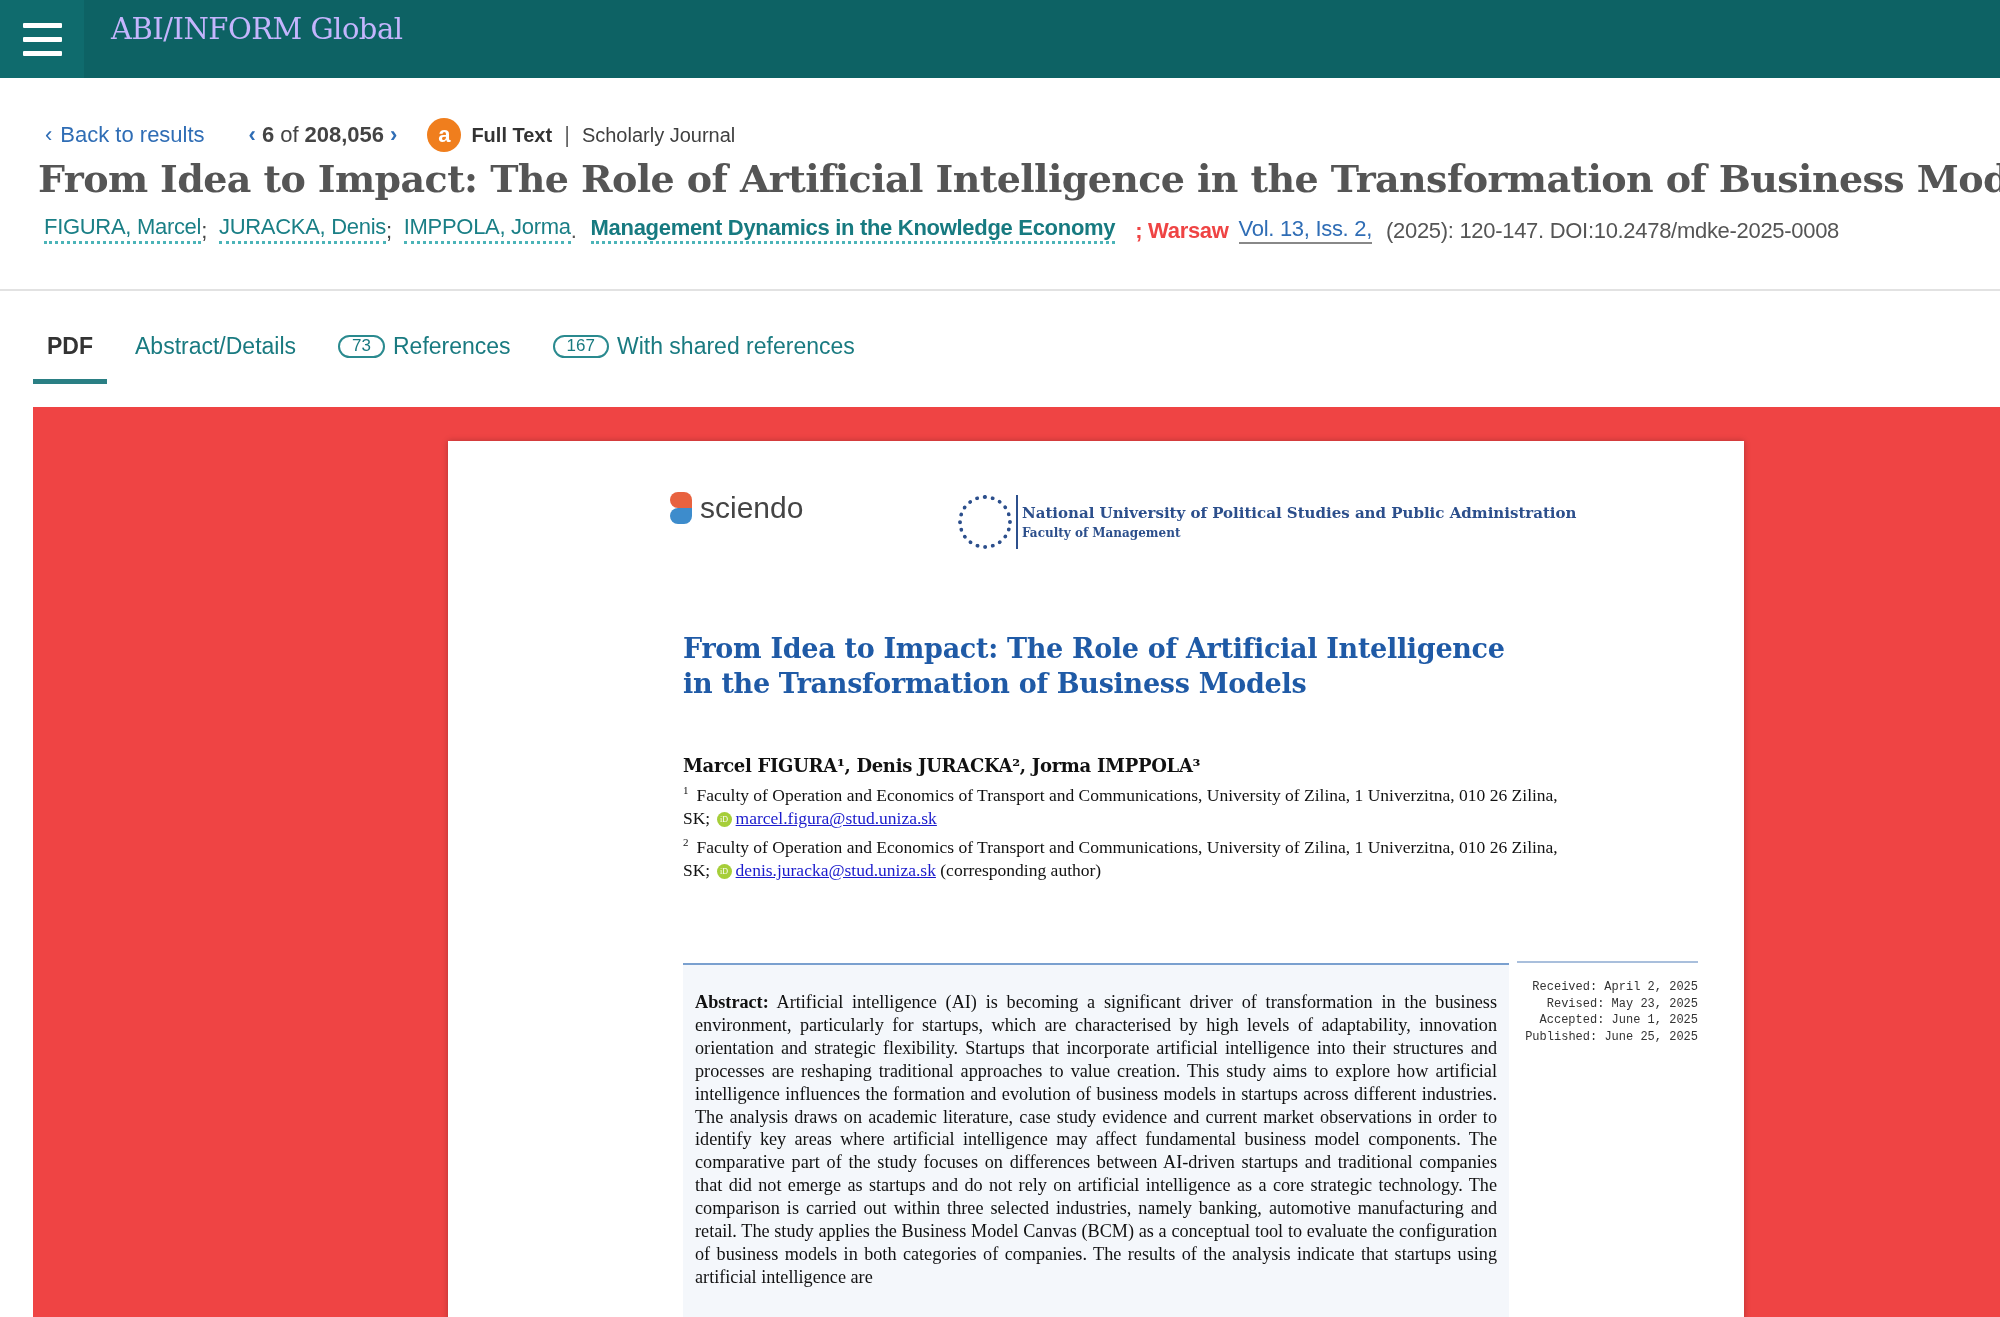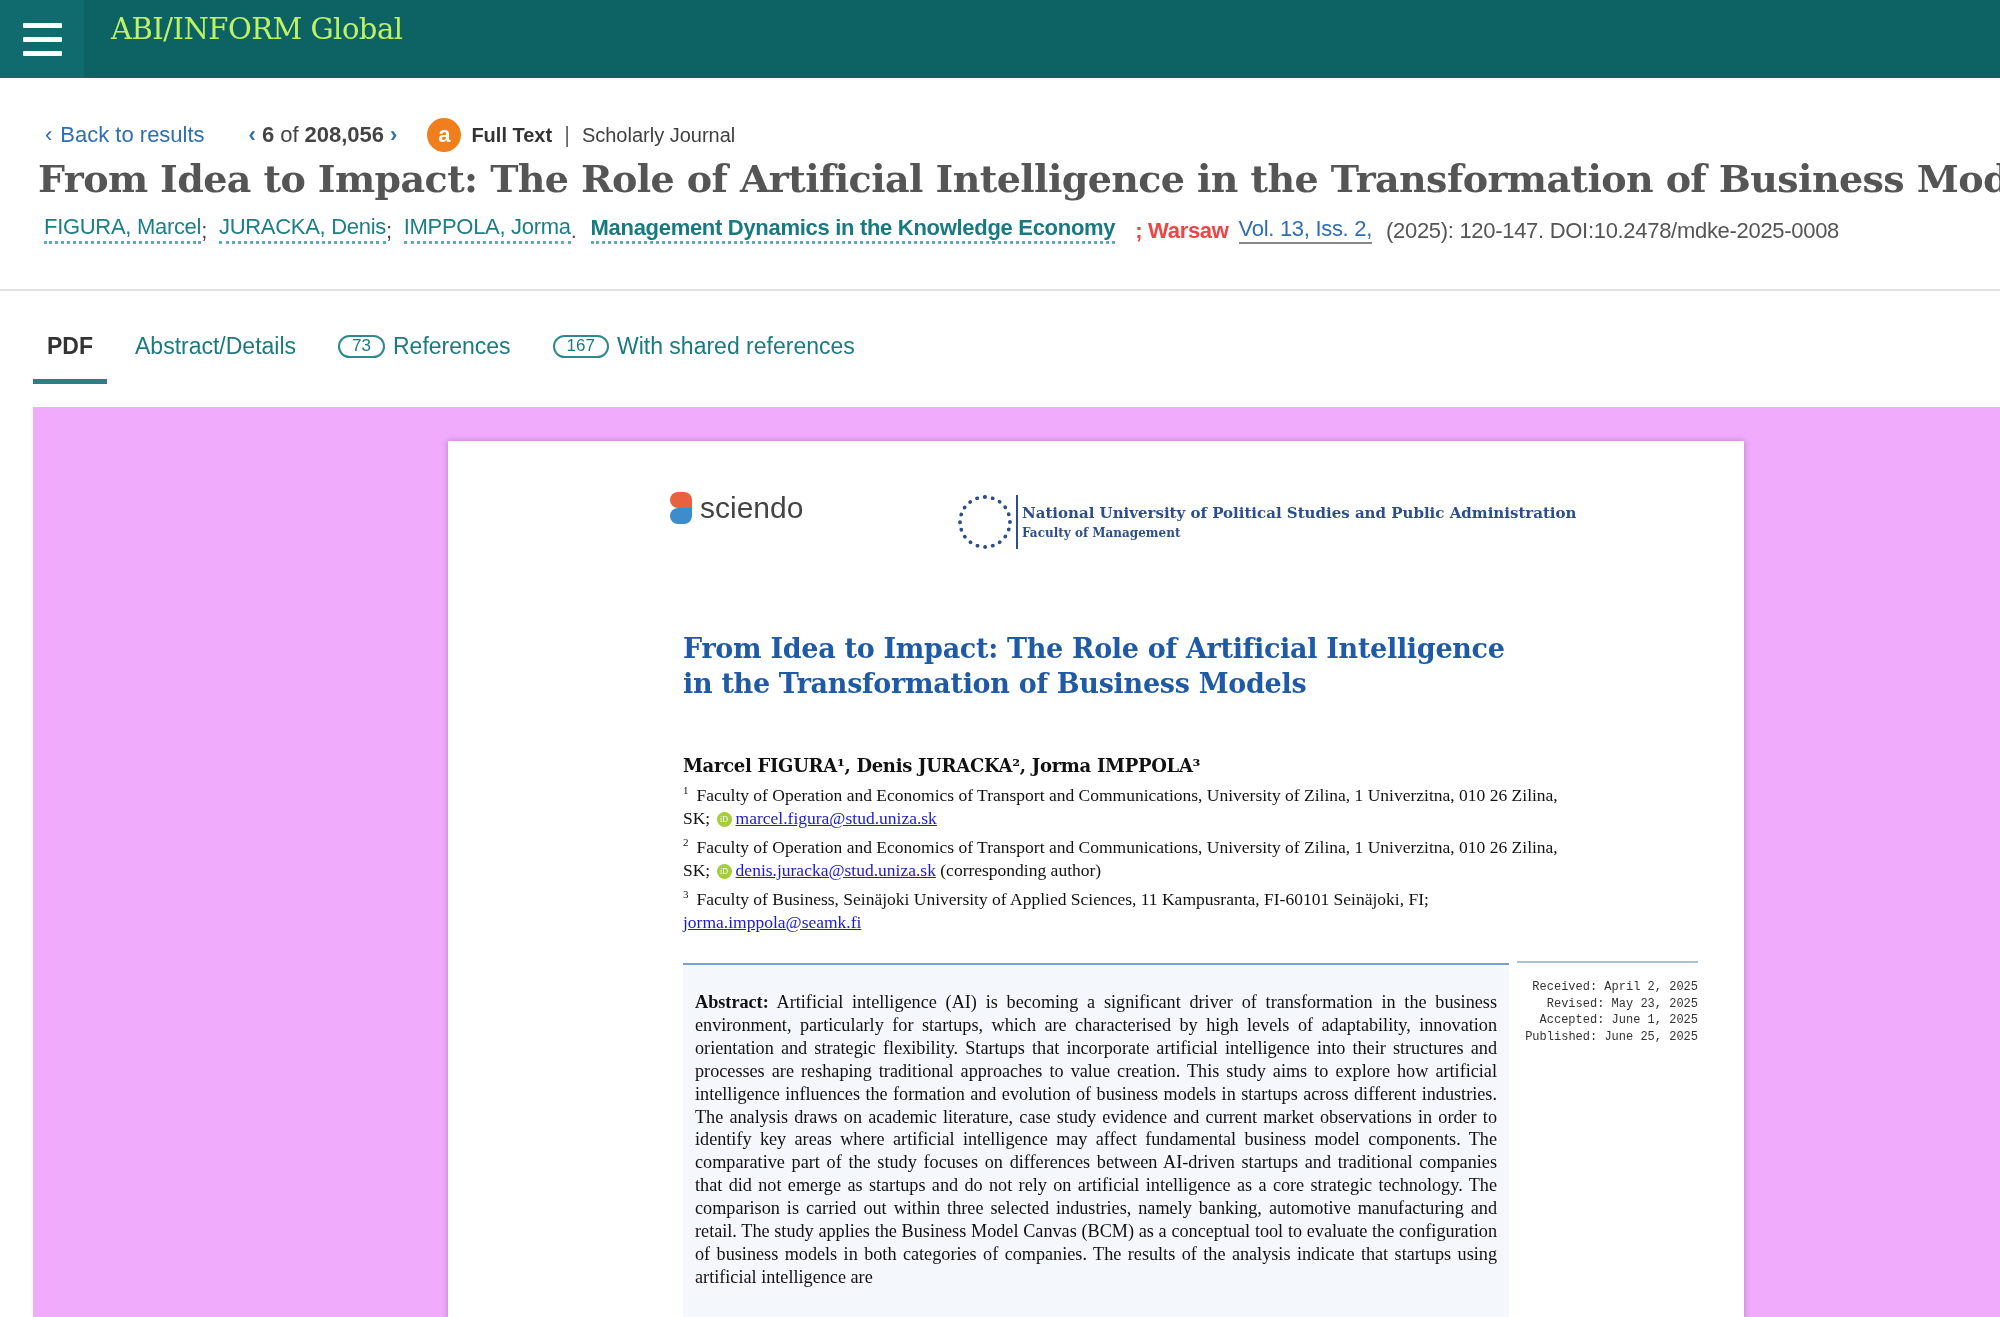--- a/index.html
+++ b/index.html
@@ -1,21 +1,21 @@
 <!DOCTYPE html>
 <html><head>
 <meta charset="utf-8">
 <style>
   * { box-sizing: border-box; margin: 0; padding: 0; }
   html, body { width: 2000px; height: 1317px; overflow: hidden; background: #ffffff; font-family: "Liberation Sans", sans-serif; }
 
   .topbar { position: absolute; left: 0; top: 0; width: 2000px; height: 78px; background: #0d6264; }
   .menu-btn { position: absolute; left: 0; top: 0; width: 84px; height: 78px; background: #0f6b6d; display: flex; flex-direction: column; justify-content: center; align-items: center; gap: 9px; cursor: pointer; }
   .menu-btn span { display: block; width: 39px; height: 5px; background: #ffffff; border-radius: 1px; }
-  .brand { position: absolute; left: 111px; top: 12px; color: #bef264; font-family: "DejaVu Serif", serif; font-size: 29px; letter-spacing: -0.5px; }
+  .brand { position: absolute; left: 111px; top: 12px; color: #c4b5fd; font-family: "DejaVu Serif", serif; font-size: 29px; letter-spacing: -0.5px; }
 
   .nav-row { position: absolute; left: 45px; top: 118px; height: 34px; display: flex; align-items: center; font-size: 22px; }
   .back-link { color: #2f6db5; text-decoration: none; display: flex; align-items: center; gap: 8px; cursor: pointer; }
   .pager { margin-left: 44px; display: flex; align-items: center; gap: 6px; color: #444; }
   .pager .arrow { color: #2f6db5; cursor: pointer; font-weight: bold; }
   .pager b { color: #444; }
   .fulltext { margin-left: 30px; display: flex; align-items: center; gap: 10px; }
   .oa-icon { width: 34px; height: 34px; border-radius: 50%; background: #f07e1d; color: #fff; display: flex; align-items: center; justify-content: center; font-weight: bold; font-size: 22px; }
   .fulltext-label { font-weight: bold; color: #333; font-size: 20px; }
   .sep { margin: 0 12px; color: #666; }
@@ -32,21 +32,21 @@
   .pages { margin-left: 14px; color: #555; }
 
   .divider { position: absolute; left: 0; top: 289px; width: 2000px; height: 2px; background: #e2e2e2; }
 
   .tabs { position: absolute; left: 33px; top: 318px; height: 56px; display: flex; align-items: center; font-size: 23px; }
   .tab { position: relative; height: 56px; display: flex; align-items: center; color: #197a80; cursor: pointer; margin-right: 42px; }
   .tab.active { color: #333; font-weight: bold; padding: 0 14px; margin-right: 28px; }
   .tab.active::after { content: ""; position: absolute; left: 0; right: 0; bottom: -10px; height: 5px; background: #2a7f84; }
   .count-badge { display: inline-flex; align-items: center; justify-content: center; height: 23px; padding: 0 12px; border: 2px solid #2a8a8f; border-radius: 17px; font-size: 17px; color: #197a80; margin-right: 8px; }
 
-  .viewer { position: absolute; left: 33px; top: 407px; width: 1967px; height: 910px; background: #f0abfc; }
+  .viewer { position: absolute; left: 33px; top: 407px; width: 1967px; height: 910px; background: #ef4444; }
   .page { position: absolute; left: 415px; top: 34px; width: 1296px; height: 900px; background: #ffffff; box-shadow: 0 0 6px rgba(0,0,0,0.25); }
 
   .sciendo { position: absolute; left: 222px; top: 50px; display: flex; align-items: center; gap: 8px; font-size: 30px; color: #444; }
   .sciendo-mark { width: 22px; height: 32px; position: relative; }
   .sciendo-mark .t { position: absolute; left: 0; top: 0; width: 22px; height: 16px; background: #e8623f; border-radius: 11px 11px 0 11px; }
   .sciendo-mark .b { position: absolute; left: 0; top: 16px; width: 22px; height: 16px; background: #3d8ccc; border-radius: 11px 0 11px 11px; }
 
   .nupsa { position: absolute; left: 510px; top: 54px; display: flex; align-items: center; }
   .stars-ring { width: 54px; height: 54px; border-radius: 50%; border: 4px dotted #2c4f8c; }
   .nupsa-bar { width: 2px; height: 54px; background: #2c4f8c; margin: 0 4px 0 4px; }
@@ -162,24 +162,20 @@
 
     <div class="affils">
       <div>
         <sup>1</sup><span>Faculty of Operation and Economics of Transport and Communications, University of Zilina, 1 Univerzitna, 010 26 Zilina, SK;</span>
         <span class="orcid">iD</span><a class="email">marcel.figura@stud.uniza.sk</a>
       </div>
       <div>
         <sup>2</sup><span>Faculty of Operation and Economics of Transport and Communications, University of Zilina, 1 Univerzitna, 010 26 Zilina, SK;</span>
         <span class="orcid">iD</span><a class="email">denis.juracka@stud.uniza.sk</a><span> (corresponding author)</span>
       </div>
-      <div>
-        <sup>3</sup><span>Faculty of Business, Seinäjoki University of Applied Sciences, 11 Kampusranta, FI-60101 Seinäjoki, FI;</span>
-        <a class="email">jorma.imppola@seamk.fi</a>
-      </div>
     </div>
 
     <div class="abstract-box">
       <p class="abstract-text"><b>Abstract:</b> <span>Artificial intelligence (AI) is becoming a significant driver of transformation in the business environment, particularly for startups, which are characterised by high levels of adaptability, innovation orientation and strategic flexibility. Startups that incorporate artificial intelligence into their structures and processes are reshaping traditional approaches to value creation. This study aims to explore how artificial intelligence influences the formation and evolution of business models in startups across different industries. The analysis draws on academic literature, case study evidence and current market observations in order to identify key areas where artificial intelligence may affect fundamental business model components. The comparative part of the study focuses on differences between AI-driven startups and traditional companies that did not emerge as startups and do not rely on artificial intelligence as a core strategic technology. The comparison is carried out within three selected industries, namely banking, automotive manufacturing and retail. The study applies the Business Model Canvas (BCM) as a conceptual tool to evaluate the configuration of business models in both categories of companies. The results of the analysis indicate that startups using artificial intelligence are</span></p>
     </div>
     <div class="abs-rule"></div>
 
     <div class="side-rule"></div>
     <div class="dates">
       <div>Received: April 2, 2025</div>

